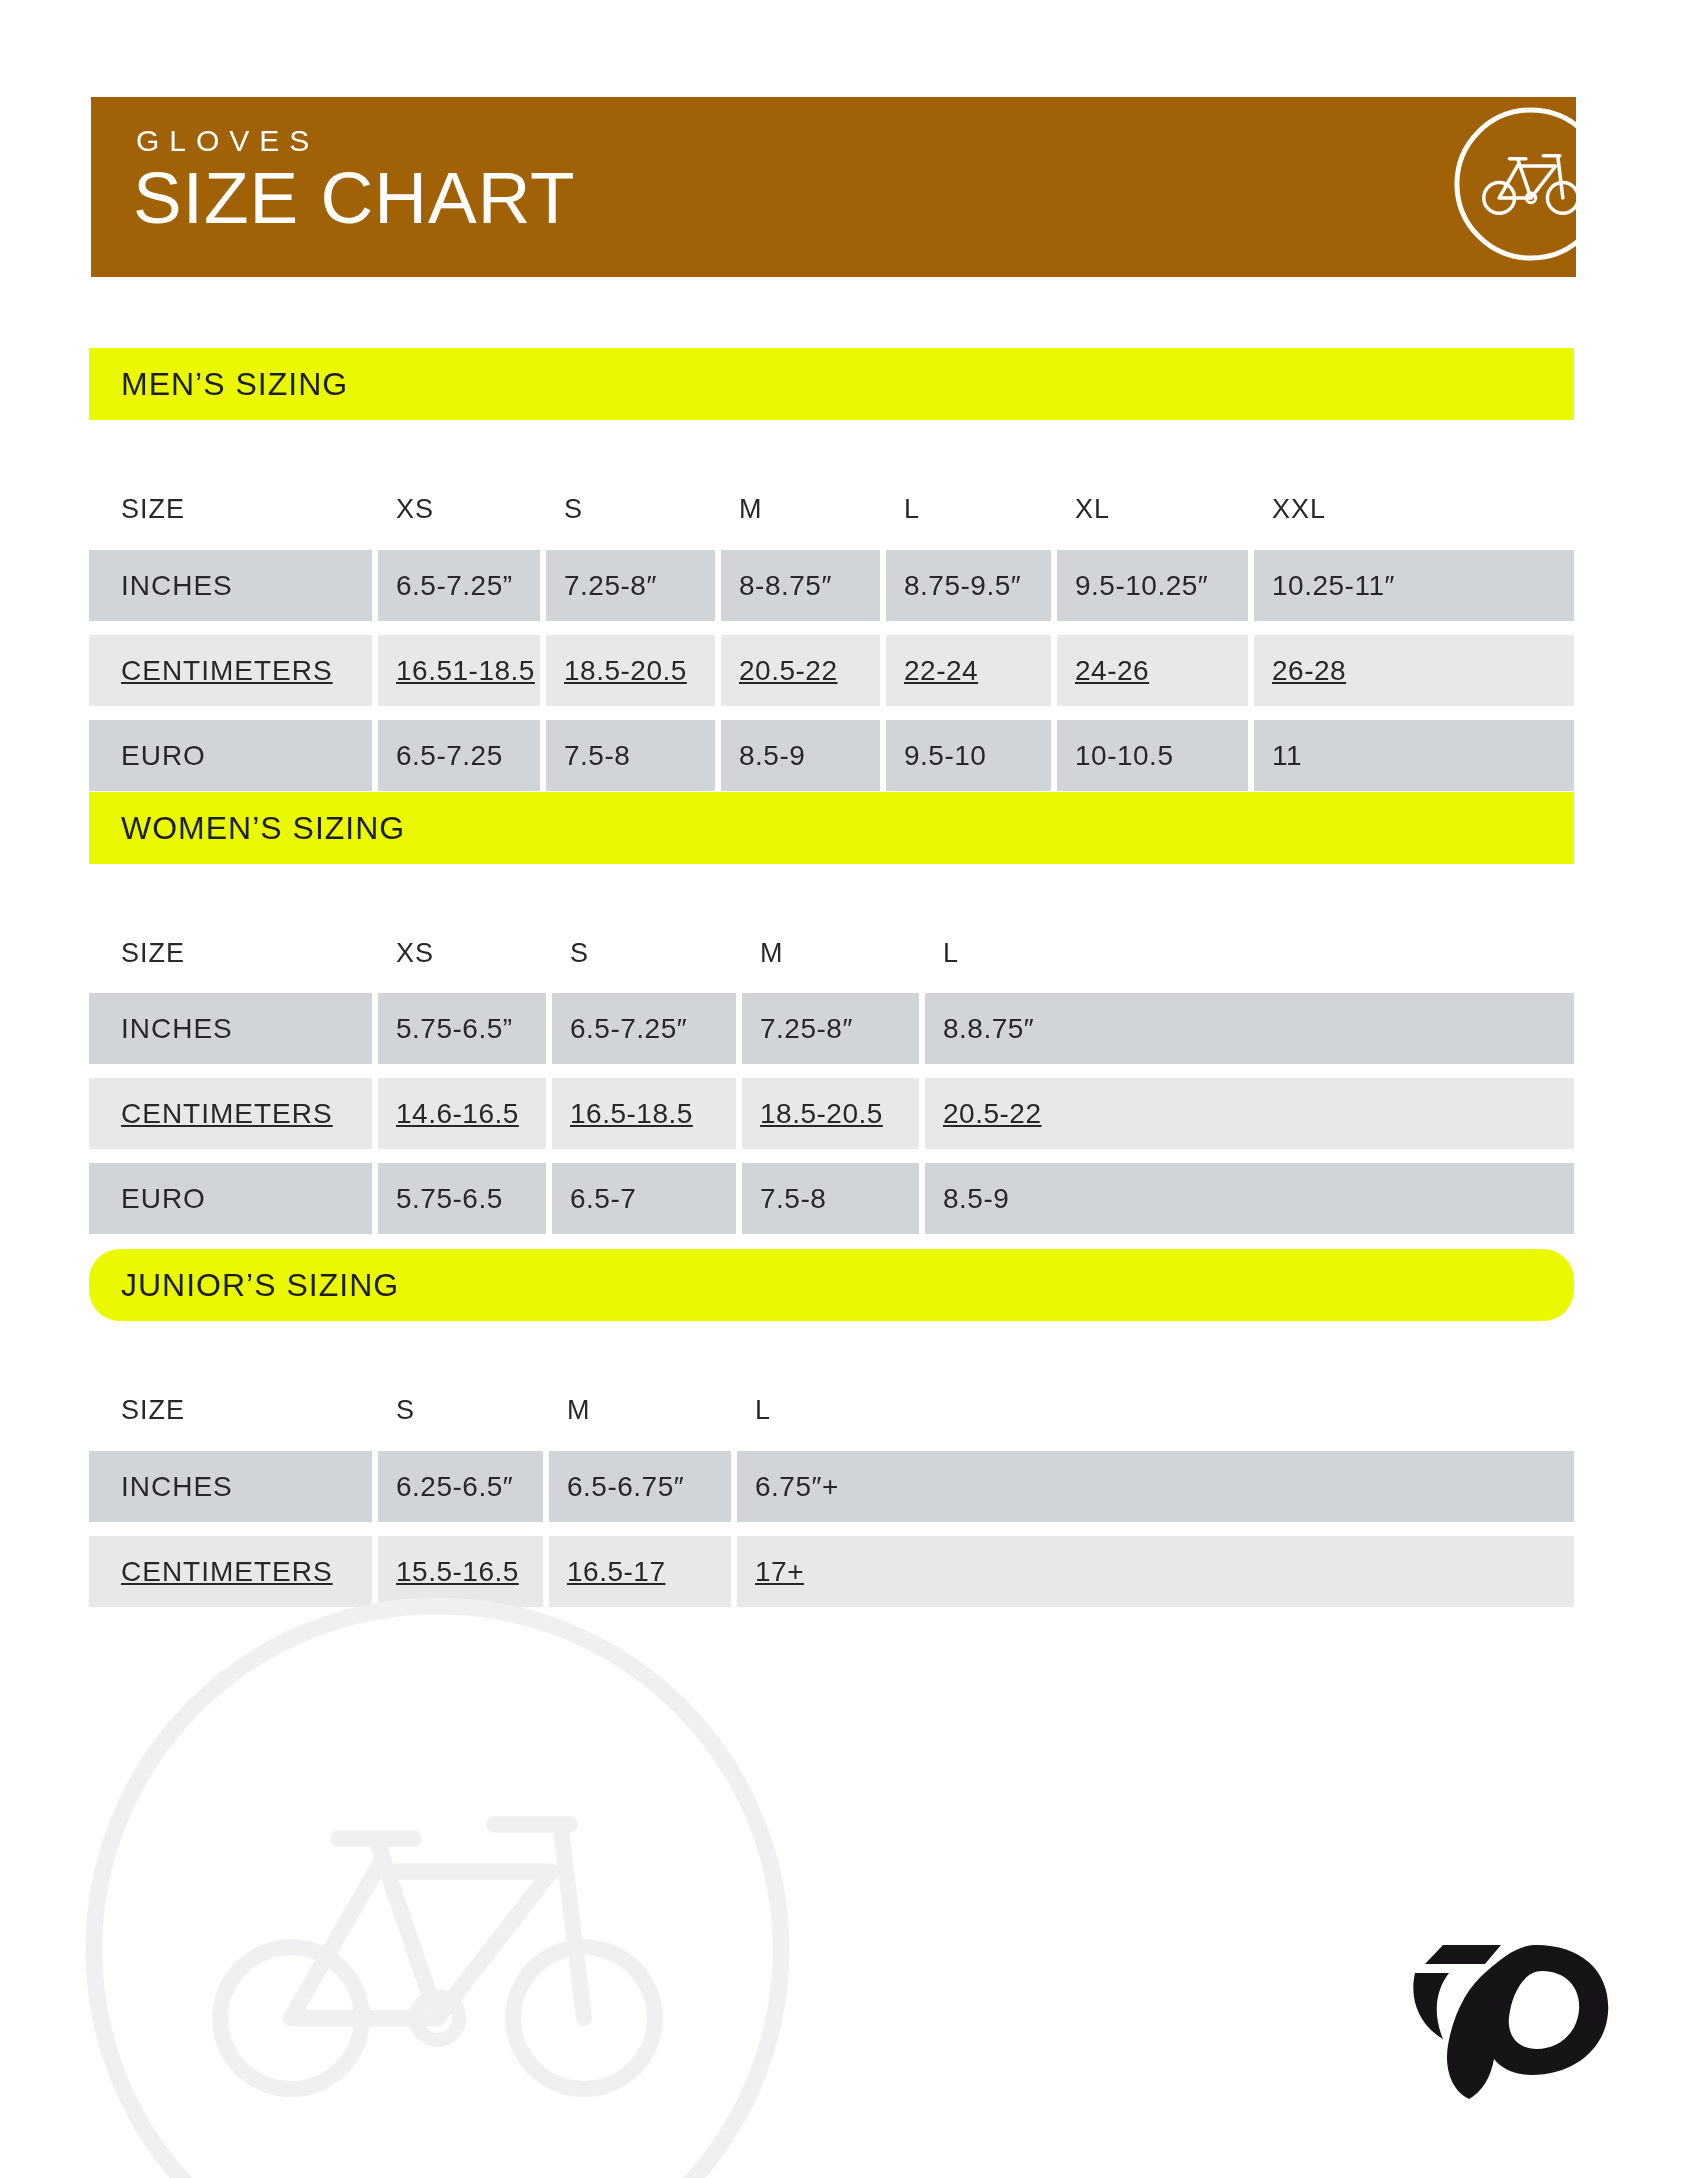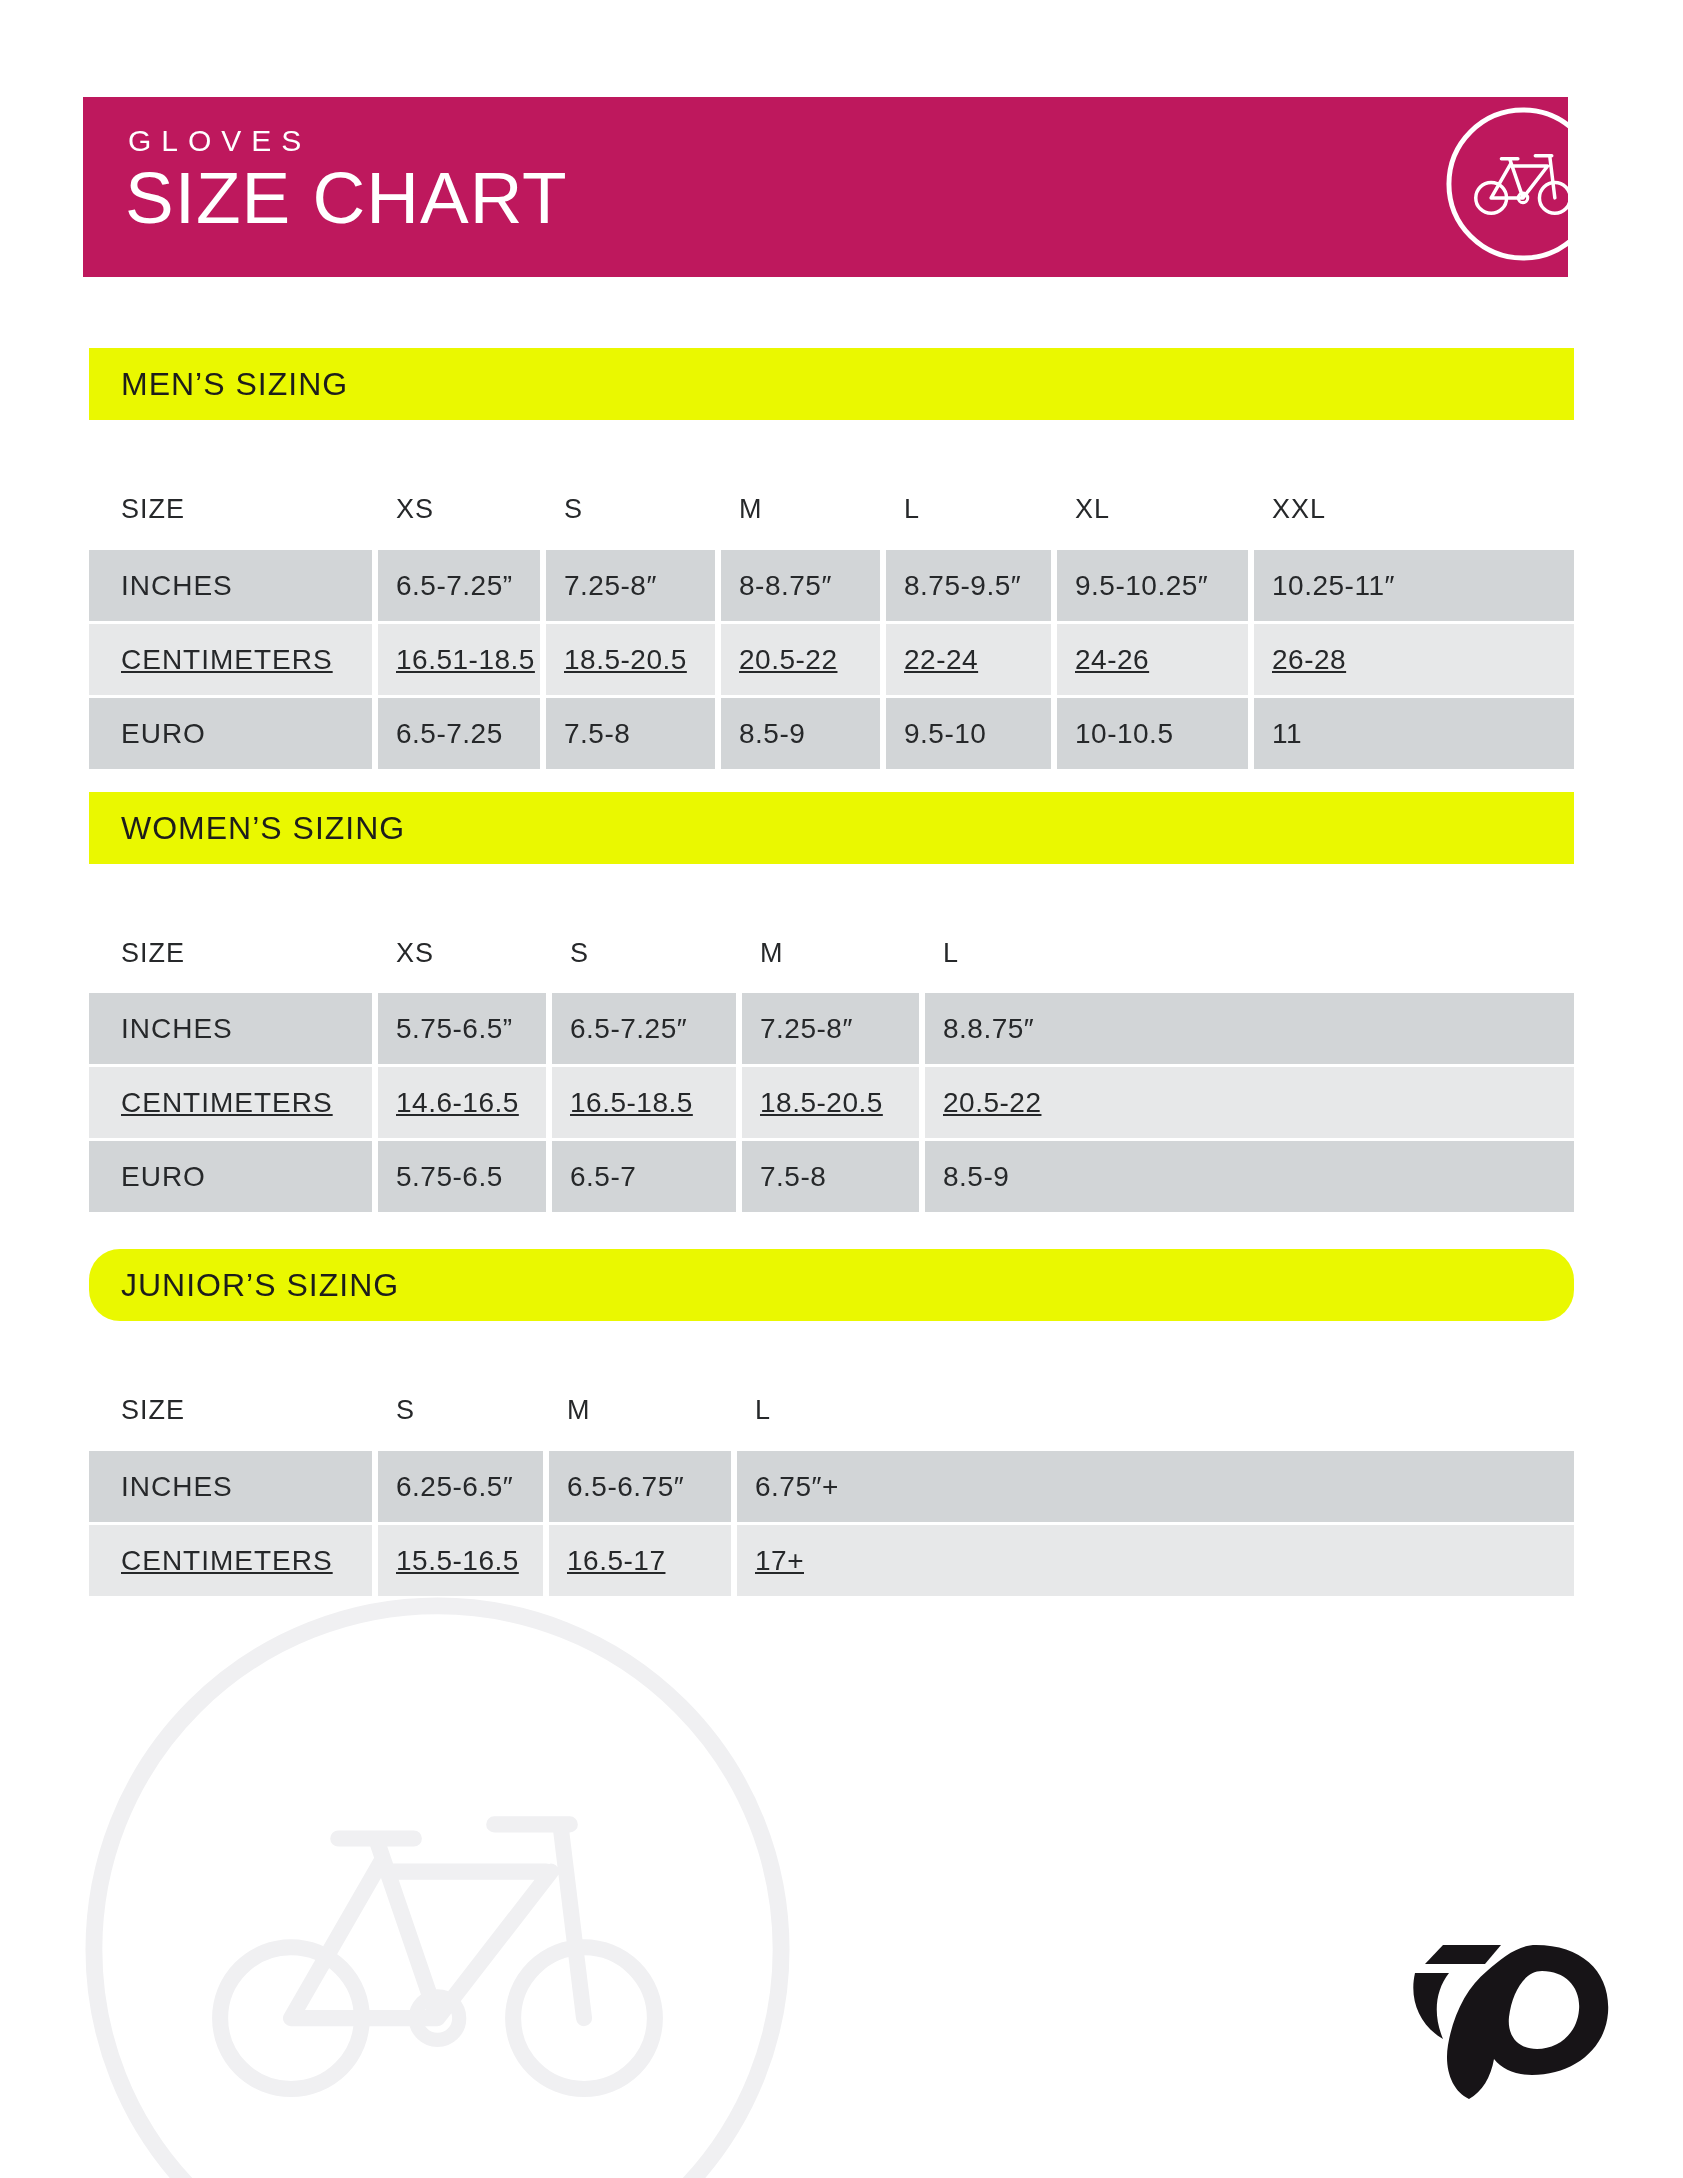--- a/index.html
+++ b/index.html
@@ -2,38 +2,38 @@
 <html><head>
 <meta charset="utf-8">
 <style>
   html, body { margin: 0; padding: 0; background: #ffffff; }
   body { width: 1683px; height: 2178px; overflow: hidden; position: relative;
          font-family: "Liberation Sans", "DejaVu Sans", sans-serif; }
   .page { position: absolute; left: 0; top: 0; width: 1683px; height: 2178px;
           background: #ffffff; overflow: hidden; }
 
   
-  .banner { position: absolute; left: 83px; top: 97px; width: 1485px; height: 180px;
-            background: #be185d; color: #ffffff; overflow: hidden; }
+  .banner { position: absolute; left: 91px; top: 97px; width: 1485px; height: 180px;
+            background: #a16207; color: #ffffff; overflow: hidden; }
   .banner .eyebrow { position: absolute; left: 45px; top: 27px; font-size: 30px;
                      letter-spacing: 10px; font-weight: 400; }
   .banner .big-title { position: absolute; left: 42px; top: 59px; font-size: 73px;
                        font-weight: 500; letter-spacing: 1px; }
   .banner .badge { position: absolute; right: -34px; top: 8px; color: #ffffff; }
 
   
   .section-bar { position: absolute; left: 89px; width: 1485px; height: 72px;
                  background: #eaf800; display: flex; align-items: center; }
   .section-title { margin-left: 32px; font-size: 32px; font-weight: 500;
                    letter-spacing: 1px; color: #1d1d1b; }
 
   
   .table-head, .size-table { position: absolute; left: 89px; width: 1485px;
                              display: grid; column-gap: 6px; margin-top: 40px; }
-  .size-table { row-gap: 3px; }
+  .size-table { row-gap: 14px; }
   .header-cell { height: 34px; display: flex; align-items: center;
                  padding-left: 18px; font-size: 27px; color: #26282a;
                  letter-spacing: 1px; }
   .header-cell.size-label { padding-left: 32px; }
   .cell { height: 71px; display: flex; align-items: center; padding-left: 18px;
           font-size: 28px; color: #26282a; letter-spacing: 0.5px; white-space: nowrap; }
   .cell.label-cell { padding-left: 32px; letter-spacing: 1px; }
   .row-dark  { background: #d2d5d7; }
   .row-light { background: #e7e8e9; text-decoration: underline; }
 

